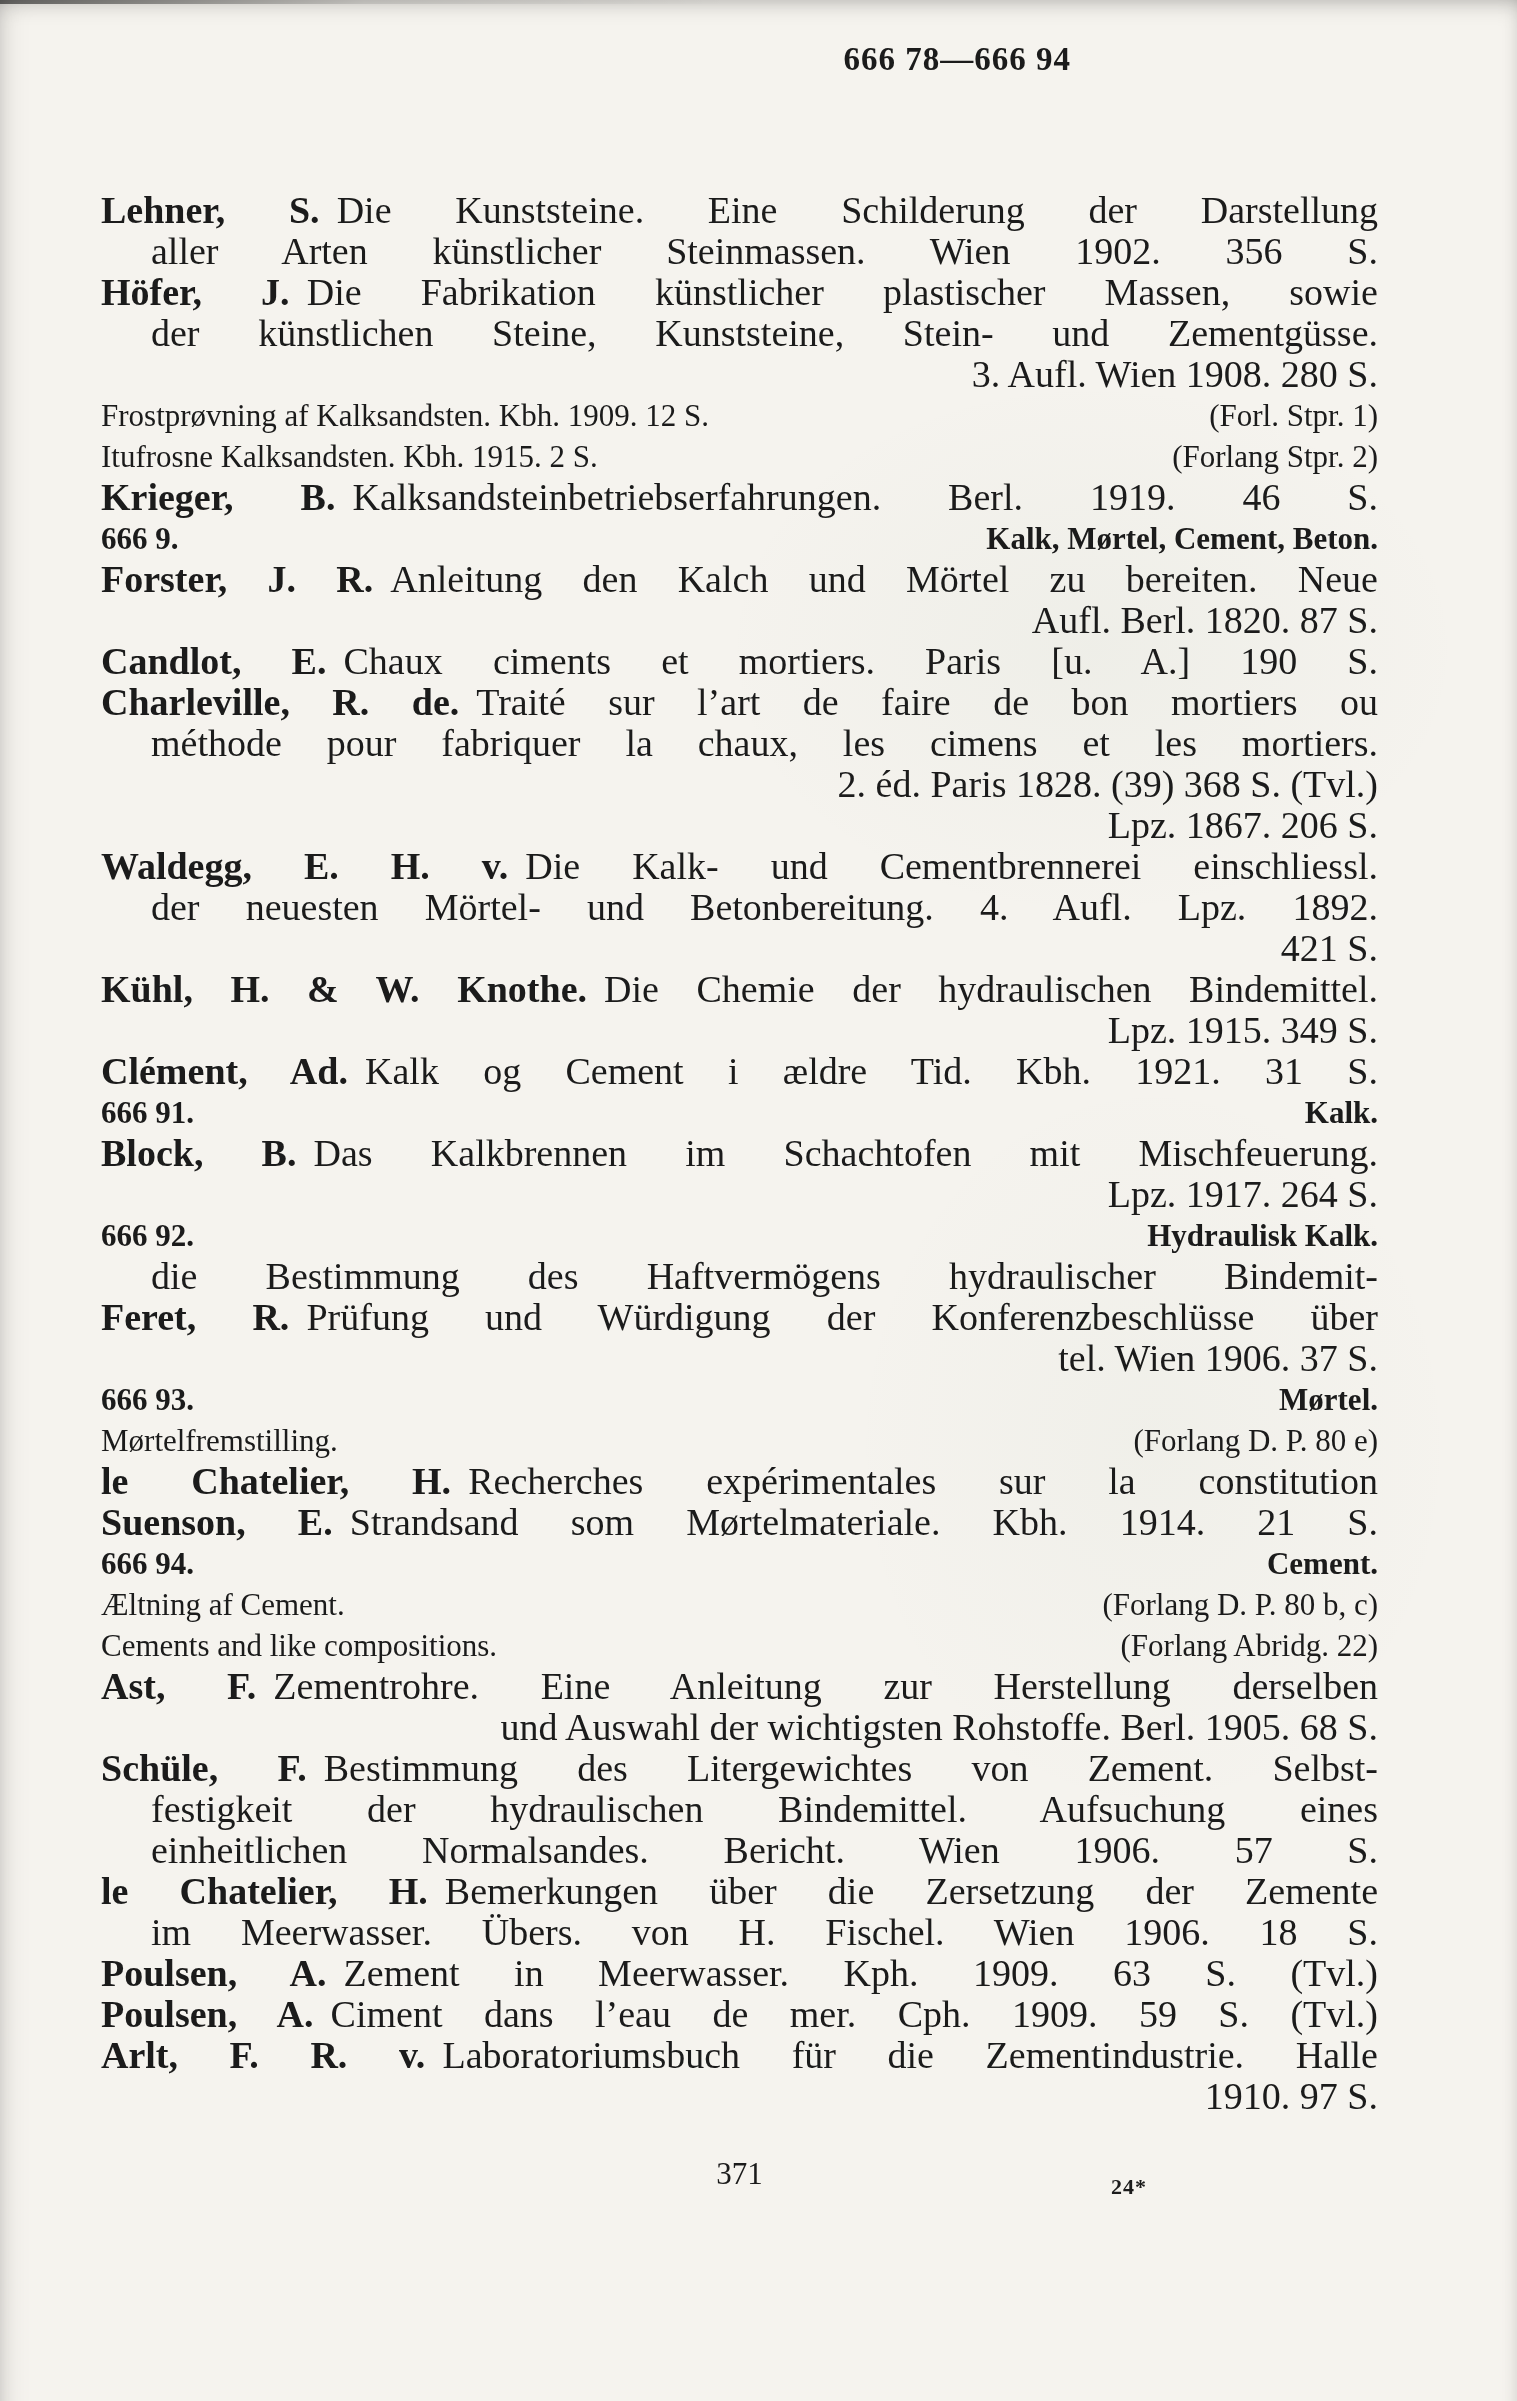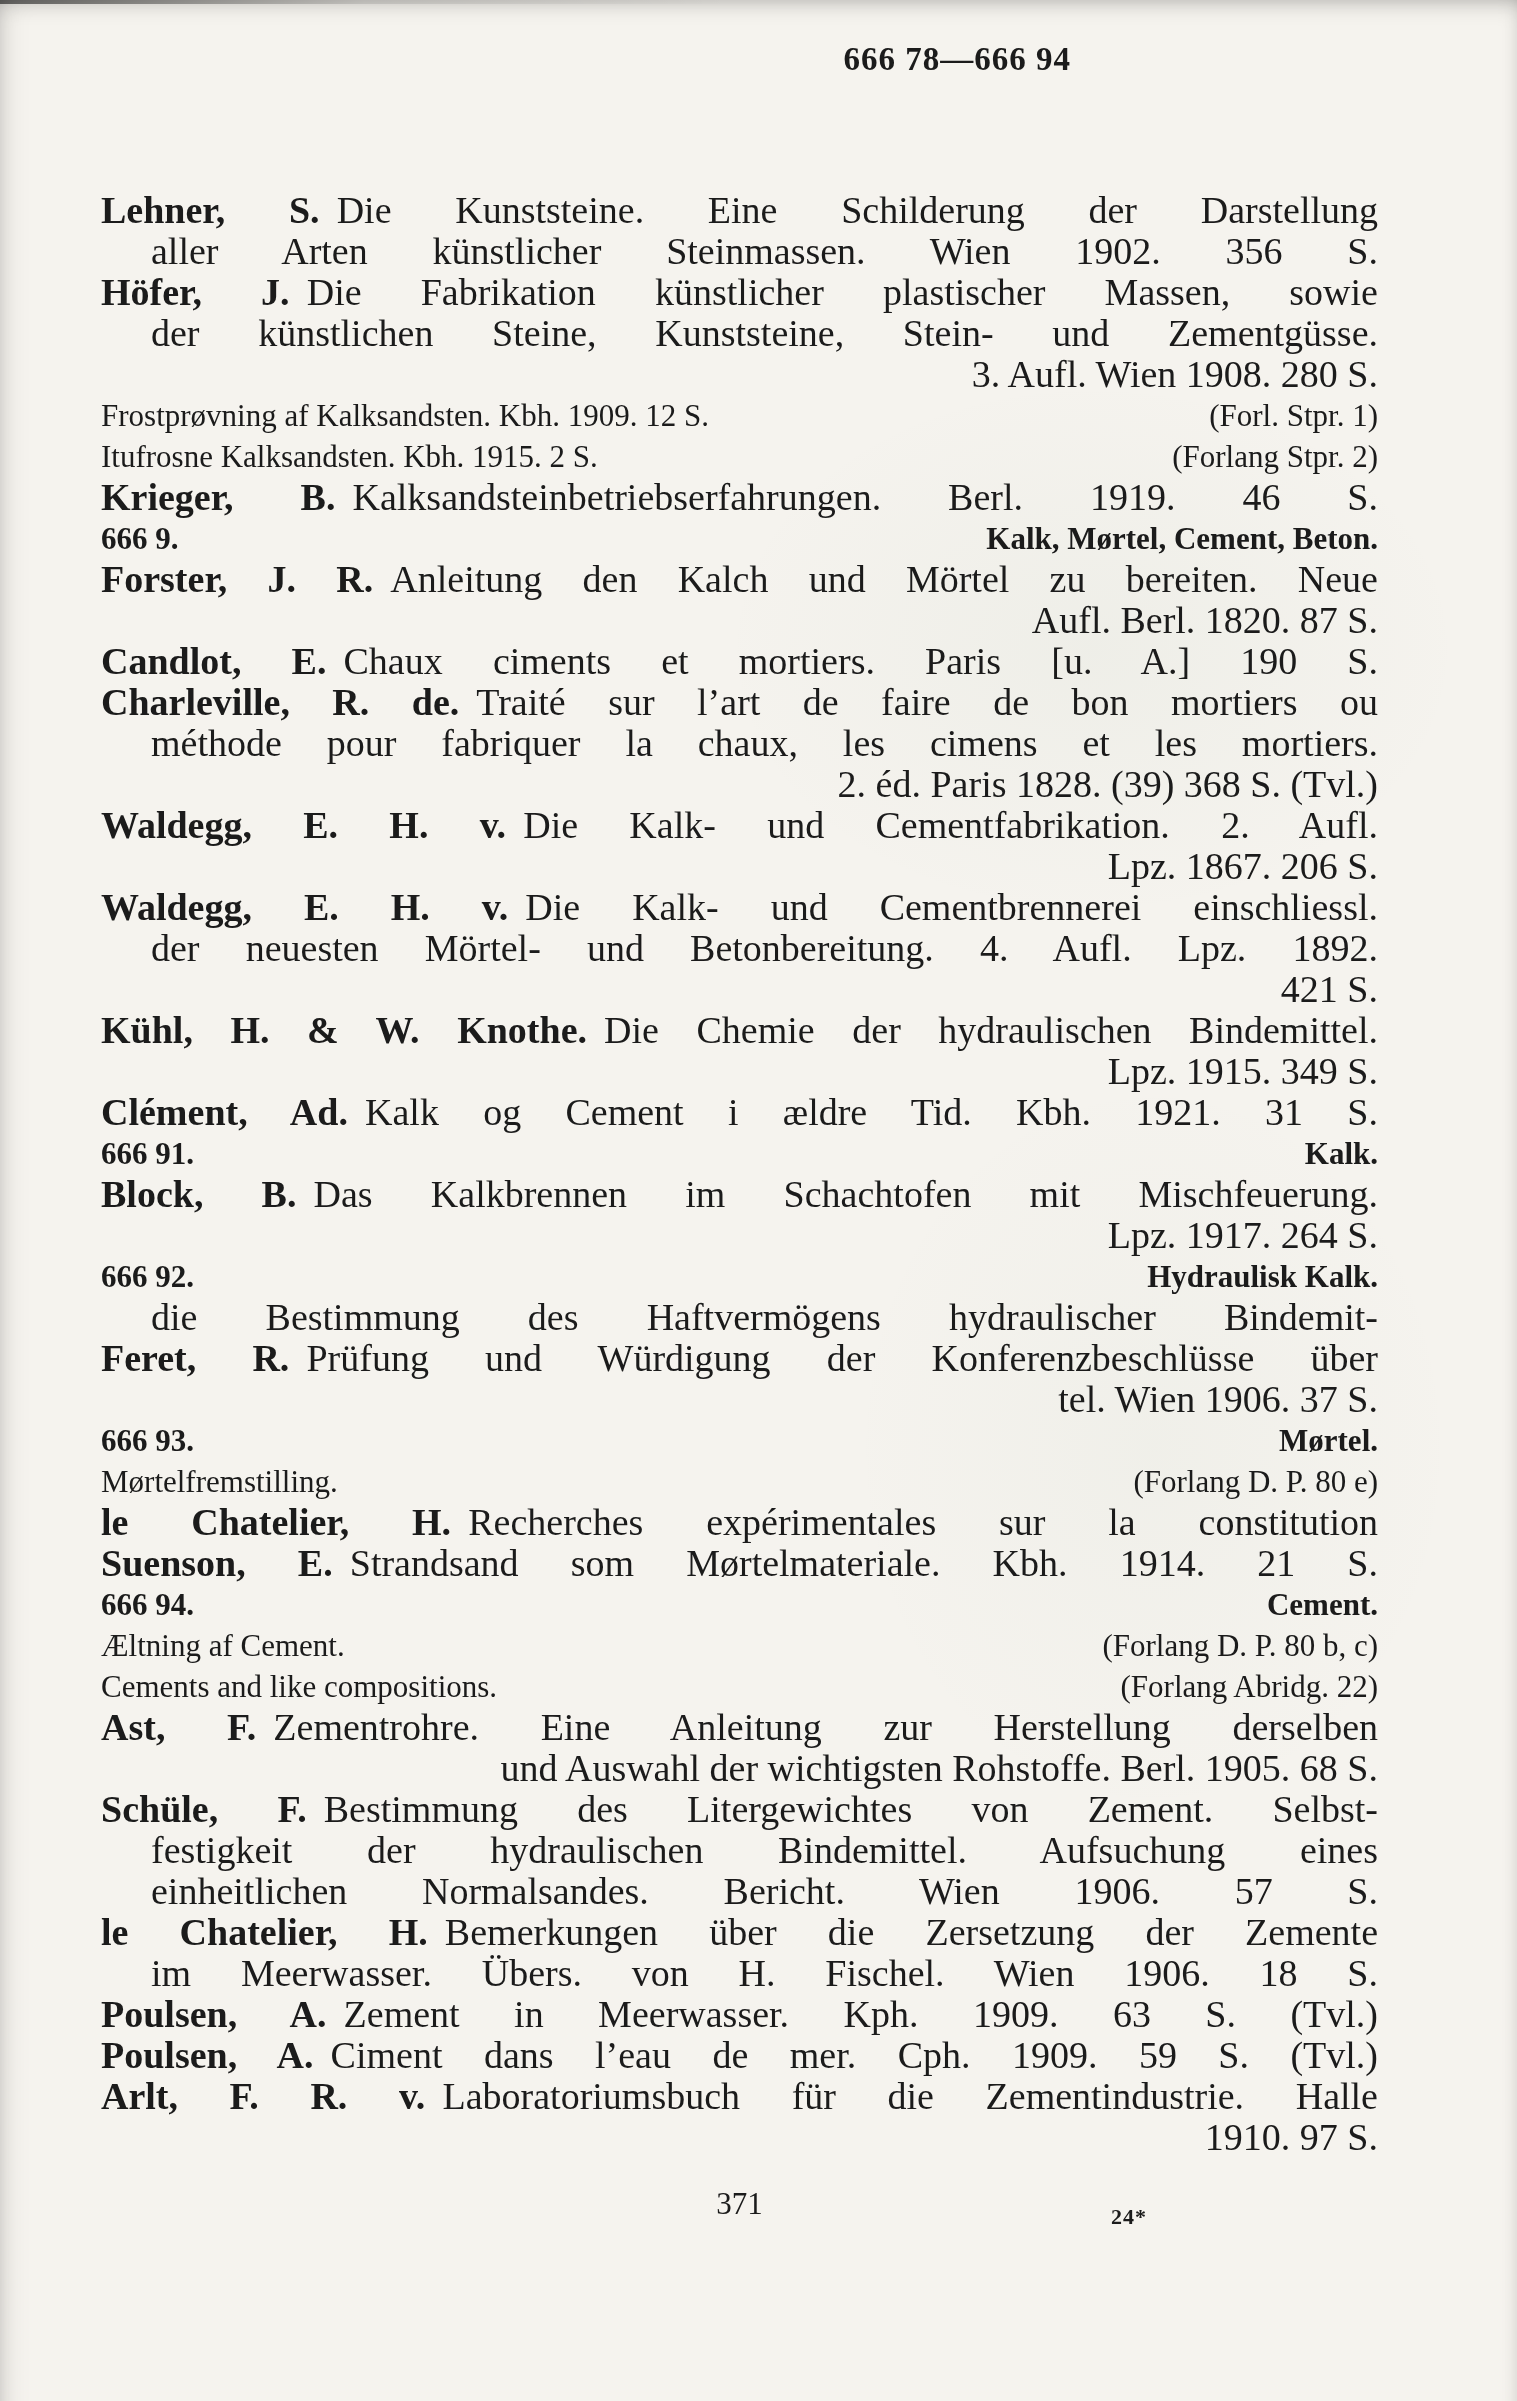--- a/index.html
+++ b/index.html
@@ -57,21 +57,21 @@
   .row {
     display: flex;
     justify-content: space-between;
     align-items: baseline;
     font-size: 31px;
     line-height: 41px;
   }
   .row.section { font-weight: bold; text-align: right; }
   .footer {
     position: relative;
-    margin-top: 25px;
+    margin-top: 36px;
     font-size: 31px;
     line-height: 41px;
   }
   .pageno {
     display: block;
     text-align: center;
   }
   .sig {
     position: absolute;
     right: 231px;
@@ -119,21 +119,20 @@
         </div>
         <div class="entry">
     <div class="line first j"><span class="author">Candlot, E.</span><span>Chaux ciments et mortiers. Paris [u. A.] 190 S.</span></div>
   </div>
         <div class="entry">
     <div class="line first j"><span class="author">Charleville, R. de.</span><span>Traité sur l’art de faire de bon mortiers ou</span></div>
   <div class="line cont j">méthode pour fabriquer la chaux, les cimens et les mortiers.</div>
           <div class="line cont last">2. éd. Paris 1828. (39) 368 S. (Tvl.)</div>
         </div>
         <div class="entry">
-    <div class="line first j"><span class="author">Waldegg, E. H. v.</span><span>Die Kalk- und Cementfabrikation. 2. Aufl.</span></div>
   <div class="line cont last">Lpz. 1867. 206 S.</div>
         </div>
         <div class="entry">
     <div class="line first j"><span class="author">Waldegg, E. H. v.</span><span>Die Kalk- und Cementbrennerei einschliessl.</span></div>
   <div class="line cont j">der neuesten Mörtel- und Betonbereitung. 4. Aufl. Lpz. 1892.</div>
           <div class="line cont last">421 S.</div>
         </div>
         <div class="entry">
     <div class="line first j"><span class="author">Kühl, H. &amp; W. Knothe.</span><span>Die Chemie der hydraulischen Bindemittel.</span></div>
   <div class="line cont last">Lpz. 1915. 349 S.</div>

